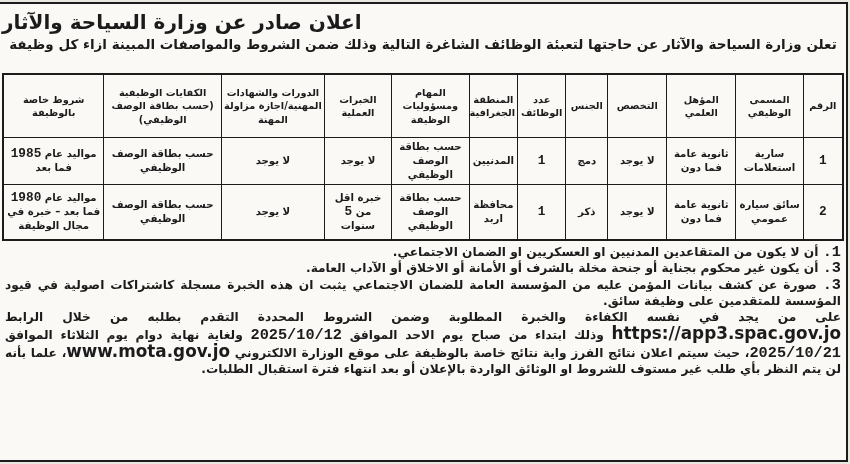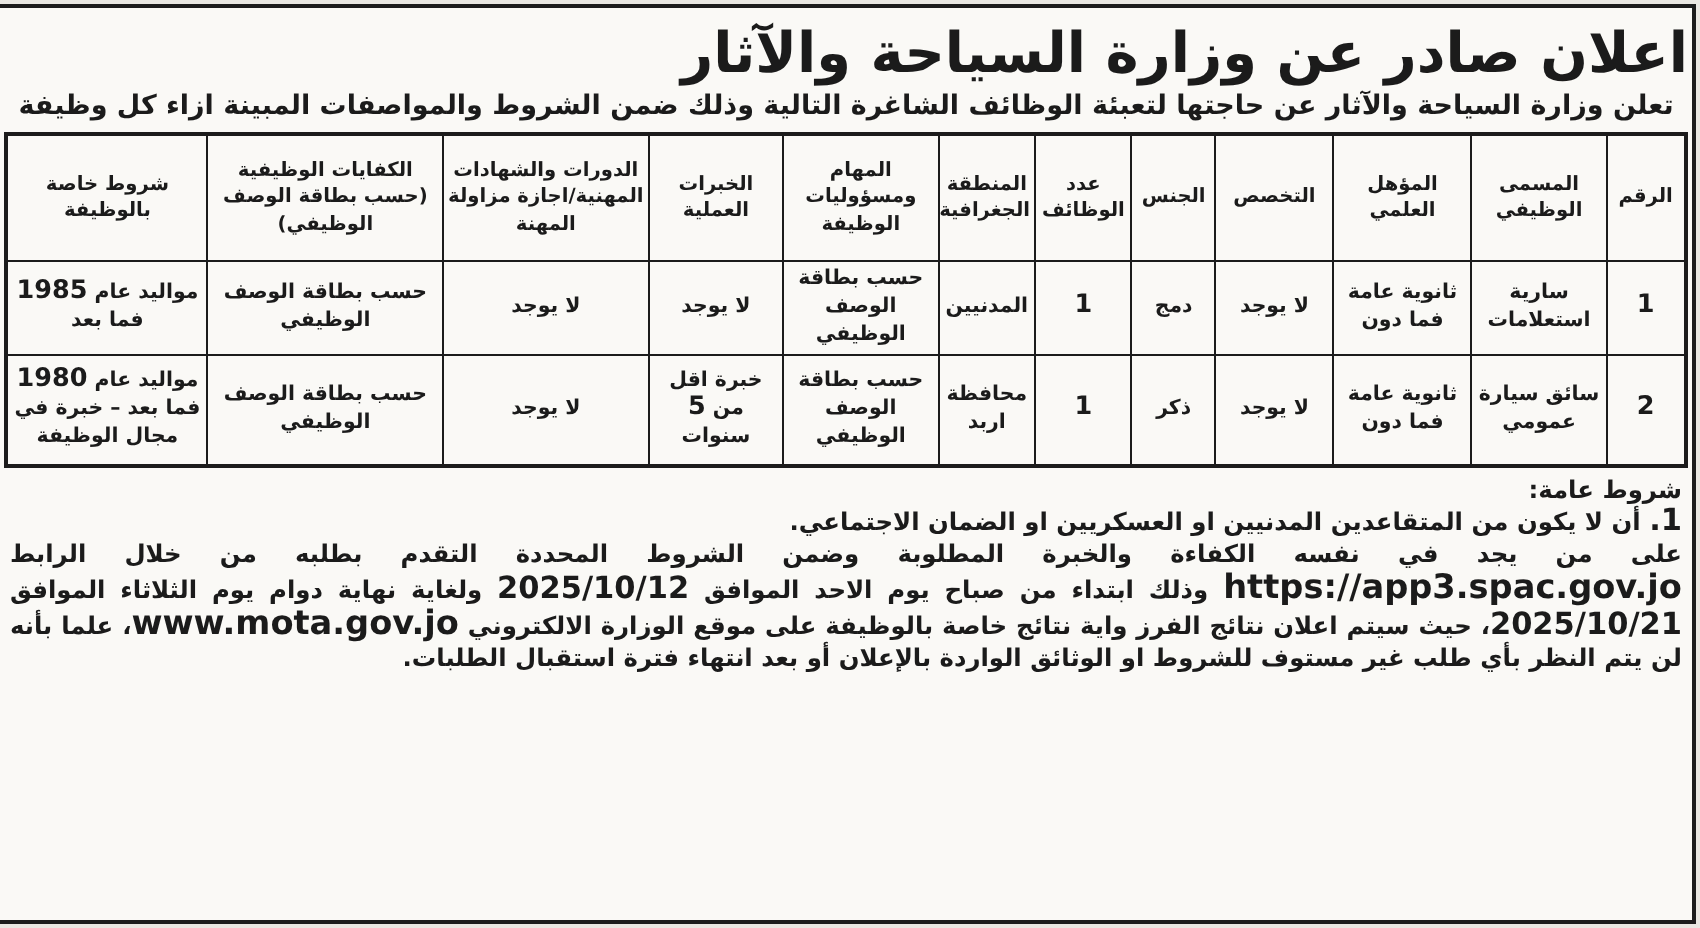--- a/index.html
+++ b/index.html
@@ -2,38 +2,38 @@
 <html lang="ar" dir="rtl"><head>
 <meta charset="utf-8">
 <style>
   html,body{margin:0;padding:0;background:#e9e7e2;}
   .page{
     width:842px;height:456px;margin:2px;border:2px solid #1c1c1c;
     background:#faf9f6;color:#1b1b1b;
     font-family:"DejaVu Sans",sans-serif;font-weight:bold;
     direction:rtl;overflow:hidden;padding:0 2px;box-sizing:content-box;
   }
-  .title{font-size:28px;text-align:right;padding:6px 0 1px;letter-spacing:0;}
-  .subtitle{font-size:13.5px;text-align:center;padding:1px 0 5px;}
+  .title{font-size:20px;text-align:left;padding:6px 0 1px;letter-spacing:0;}
+  .subtitle{font-size:13.5px;text-align:center;padding:1px 0 21px;}
   table.vac{
     width:100%;border-collapse:collapse;table-layout:fixed;
     border:2px solid #1c1c1c;
   }
   table.vac th,table.vac td{
     border:1px solid #1c1c1c;text-align:center;vertical-align:middle;
     padding:1px 2px;overflow:hidden;
   }
   table.vac th{font-size:9.8px;line-height:1.35;height:60px;font-weight:bold;}
   table.vac td{font-size:10.2px;line-height:1.35;}
   tr.r1 td{height:44px;}
   tr.r2 td{height:52px;}
   .body{padding:3px 3px 0;font-size:12.2px;line-height:1.32;text-align:justify;}
   .line{margin:0;}
   .head-line{text-align:right;}
-  .num{font-size:1.25em;line-height:1;}
+  .num{font-size:1.25em;line-height:1;font-family:Liberation Mono, monospace;}
   .url{font-size:1.38em;line-height:1;letter-spacing:0;}
   p.para{margin:0;}
 </style>
 </head>
 <body>
 
 <div class="page">
 
   <div class="title">اعلان صادر عن وزارة السياحة والآثار</div>
   <div class="subtitle">تعلن وزارة السياحة والآثار عن حاجتها لتعبئة الوظائف الشاغرة التالية وذلك ضمن الشروط والمواصفات المبينة ازاء كل وظيفة</div>
@@ -96,20 +96,21 @@
         <td>خبرة اقل من <span class="num">5</span> سنوات</td>
         <td>لا يوجد</td>
         <td>حسب بطاقة الوصف الوظيفي</td>
         <td>مواليد عام <span class="num">1980</span> فما بعد – خبرة في مجال الوظيفة</td>
       </tr>
     </tbody>
   </table>
 
   <div class="body">
 
-    <div class="line head-line">شروط عامة:</div>
     <div class="line"><span class="num">1.</span> أن لا يكون من المتقاعدين المدنيين او العسكريين او الضمان الاجتماعي.</div>
+    <div class="line"><span class="num">3.</span> أن يكون غير محكوم بجناية أو جنحة مخلة بالشرف أو الأمانة أو الاخلاق أو الآداب العامة.</div>
 
+    <div class="line"><span class="num">3.</span> صورة عن كشف بيانات المؤمن عليه من المؤسسة العامة للضمان الاجتماعي يثبت ان هذه الخبرة مسجلة كاشتراكات اصولية في قيود المؤسسة للمتقدمين على وظيفة سائق.</div>
 
     <p class="para"><span>على من يجد في نفسه الكفاءة والخبرة المطلوبة وضمن الشروط المحددة التقدم بطلبه من خلال الرابط </span><span class="url">https://app3.spac.gov.jo</span><span> وذلك ابتداء من صباح يوم الاحد الموافق </span><span class="num">2025/10/12</span><span> ولغاية نهاية دوام يوم الثلاثاء الموافق </span><span class="num">2025/10/21</span><span>، حيث سيتم اعلان نتائج الفرز واية نتائج خاصة بالوظيفة على موقع الوزارة الالكتروني </span><span class="url">www.mota.gov.jo</span><span>، علما بأنه لن يتم النظر بأي طلب غير مستوف للشروط او الوثائق الواردة بالإعلان أو بعد انتهاء فترة استقبال الطلبات.</span></p>
 
   </div>
 </div>
 
 </body></html>

